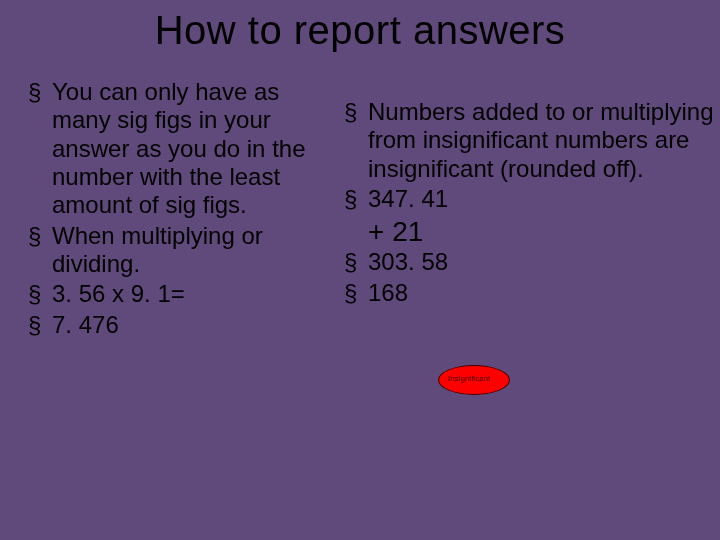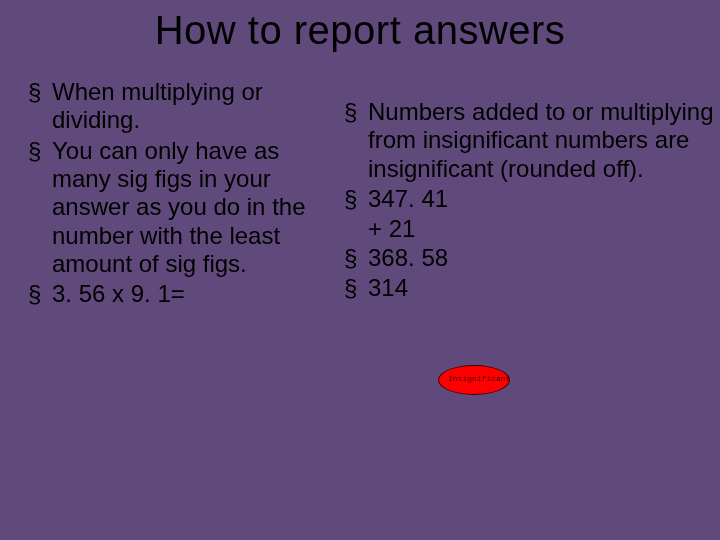--- a/index.html
+++ b/index.html
@@ -75,21 +75,21 @@
 
   li.b1.big {
     font-size: 28px;
     line-height: 1.15;
     padding-left: 26px;
   }
   li.b1.big::before { font-size: 28px; }
 
   .cont {
     padding-left: 24px;
-    font-size: 24px;
+    font-size: 28px;
     line-height: 1.18;
     color: #000;
   }
 
   .ellipse {
     position: absolute;
     width: 70px;
     height: 28px;
     background: #ff0000;
     border: 1px solid #400000;
@@ -109,37 +109,38 @@
 <body>
 
 <div class="slide">
 
   <div class="title">How to report answers</div>
 
   <div class="cols">
 
     <div class="col col-left">
       <ul>
+        <li class="b1"><span class="txt">You can only have as many sig figs in your answer as you do in the number with the least amount of sig figs.</span></li>
         <li class="b1"><span class="txt">When multiplying or dividing.</span></li>
-        <li class="b1"><span class="txt">You can only have as many sig figs in your answer as you do in the number with the least amount of sig figs.</span></li>
         <li class="b1"><span class="txt">3. 56 x 9. 1=</span></li>
+        <li class="b1"><span class="txt">7. 476</span></li>
       </ul>
     </div>
 
     <div class="col col-right">
       <div style="height:12px"></div>
       <ul>
         <li class="b1"><span class="txt">Numbers added to or multiplying from insignificant numbers are insignificant (rounded off).</span></li>
         <li class="b1"><span class="txt"> 347. 41</span></li>
       </ul>
       <div class="cont">+ 21</div>
       <ul>
-        <li class="b1"><span class="txt">368. 58</span></li>
-        <li class="b1"><span class="txt">314</span></li>
+        <li class="b1"><span class="txt">303. 58</span></li>
+        <li class="b1"><span class="txt">168</span></li>
       </ul>
     </div>
 
   </div>
 
   <div class="ellipse" style="left:438px; top:365px;"></div>
-  <div class="ellipse-label" style="left:448px; top:374px;font-family:Liberation Mono, monospace;">Insignificant</div>
+  <div class="ellipse-label" style="left:448px; top:374px;">Insignificant</div>
 
 </div>
 
 </body></html>

